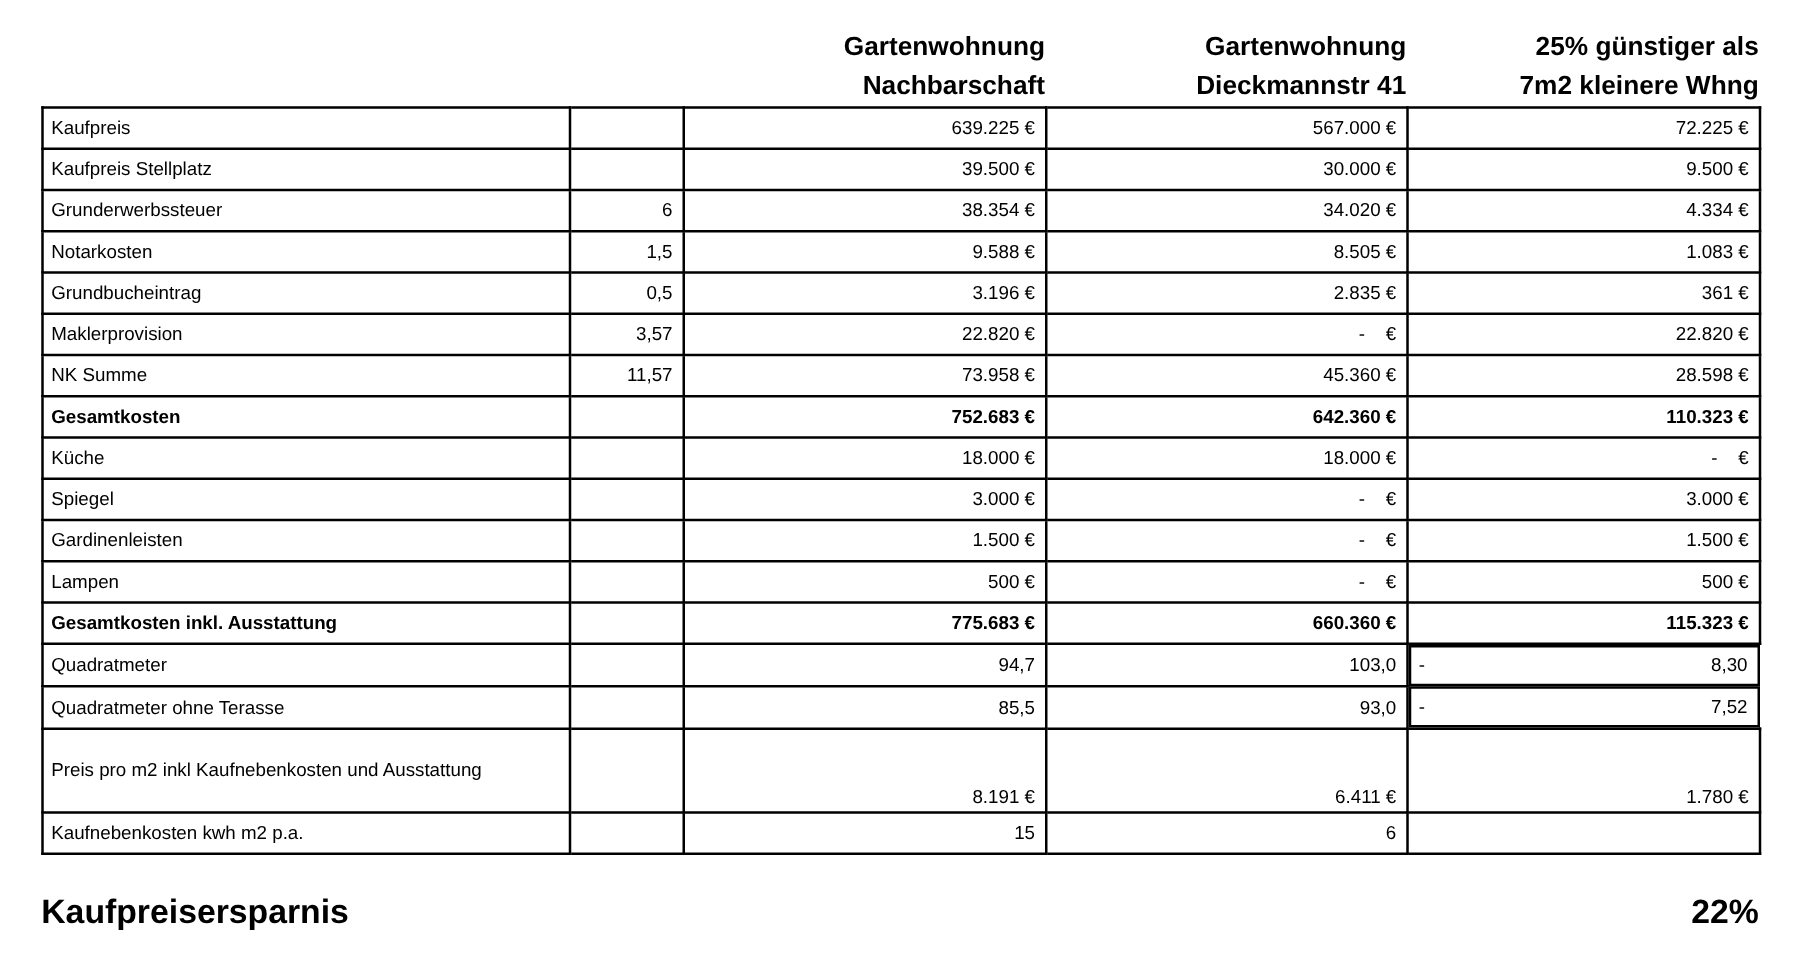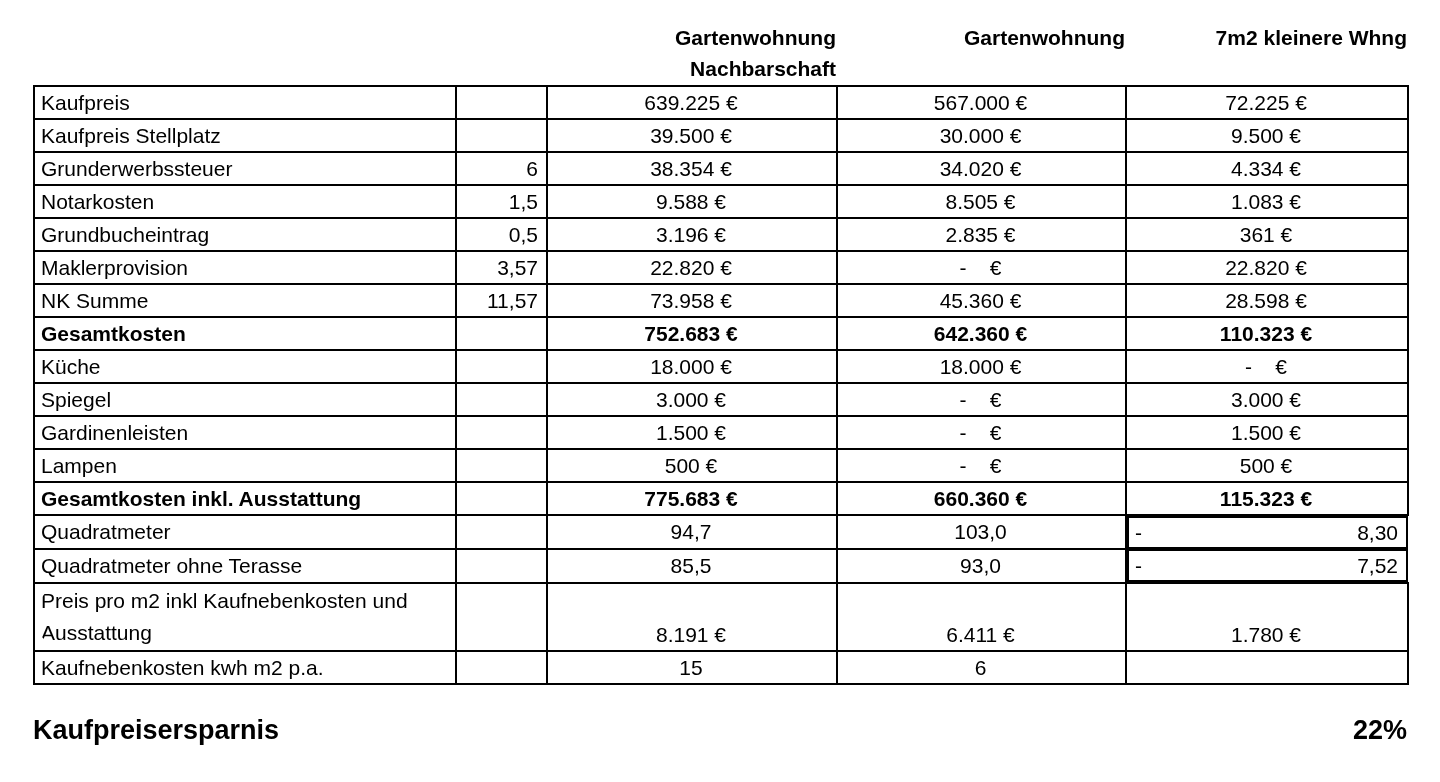--- a/index.html
+++ b/index.html
@@ -28,35 +28,35 @@
   .h-spacer { width: 513px; flex: 0 0 513px; }
   .h-cell { box-sizing: border-box; padding-left: 6px; }
   .h-cell.c1 { width: 290px; flex: 0 0 290px; }
   .h-cell.c2 { width: 289px; flex: 0 0 289px; }
   .h-cell.c3 { width: 282px; flex: 0 0 282px; }
   
   table.cmp {
     border-collapse: collapse;
     table-layout: fixed;
     width: 1374px;
-    font-size: 21px;
+    font-size: 15px;
   }
   table.cmp td {
     border: 2px solid #000000;
     box-sizing: border-box;
     padding: 1px 8px 1px 6px;
     height: 33px;
     vertical-align: middle;
     overflow: hidden;
   }
   td.label { text-align: left; white-space: nowrap; }
   td.pct   { text-align: right; }
-  td.num   { text-align: center; white-space: nowrap; }
+  td.num   { text-align: right; white-space: nowrap; }
   tr.bold td { font-weight: bold; margin-left: 44px; }
-  tr.tall td { height: 67px; border-radius: 32px; }
+  tr.tall td { height: 67px; }
   tr.tall td.label { white-space: normal; line-height: 32px; vertical-align: middle; }
   tr.tall td.num, tr.tall td.pct { vertical-align: bottom; padding-bottom: 3px; }
   td.split {
     display: flex;
     justify-content: space-between;
     align-items: center;
   }
   
   .footer-row {
     display: flex;
@@ -73,22 +73,24 @@
 <div class="page">
 
   <div class="header-row">
     <div class="h-spacer"></div>
     <div class="h-cell c1">
       <div>Gartenwohnung</div>
       <div>Nachbarschaft</div>
     </div>
     <div class="h-cell c2">
       <div>Gartenwohnung</div>
+      <div>Dieckmannstr 41</div>
     </div>
     <div class="h-cell c3">
+      <div>25% günstiger als</div>
       <div>7m2 kleinere Whng</div>
     </div>
   </div>
 
   <table class="cmp">
     <colgroup>
       <col style="width:422px">
       <col style="width:91px">
       <col style="width:290px">
       <col style="width:289px">

